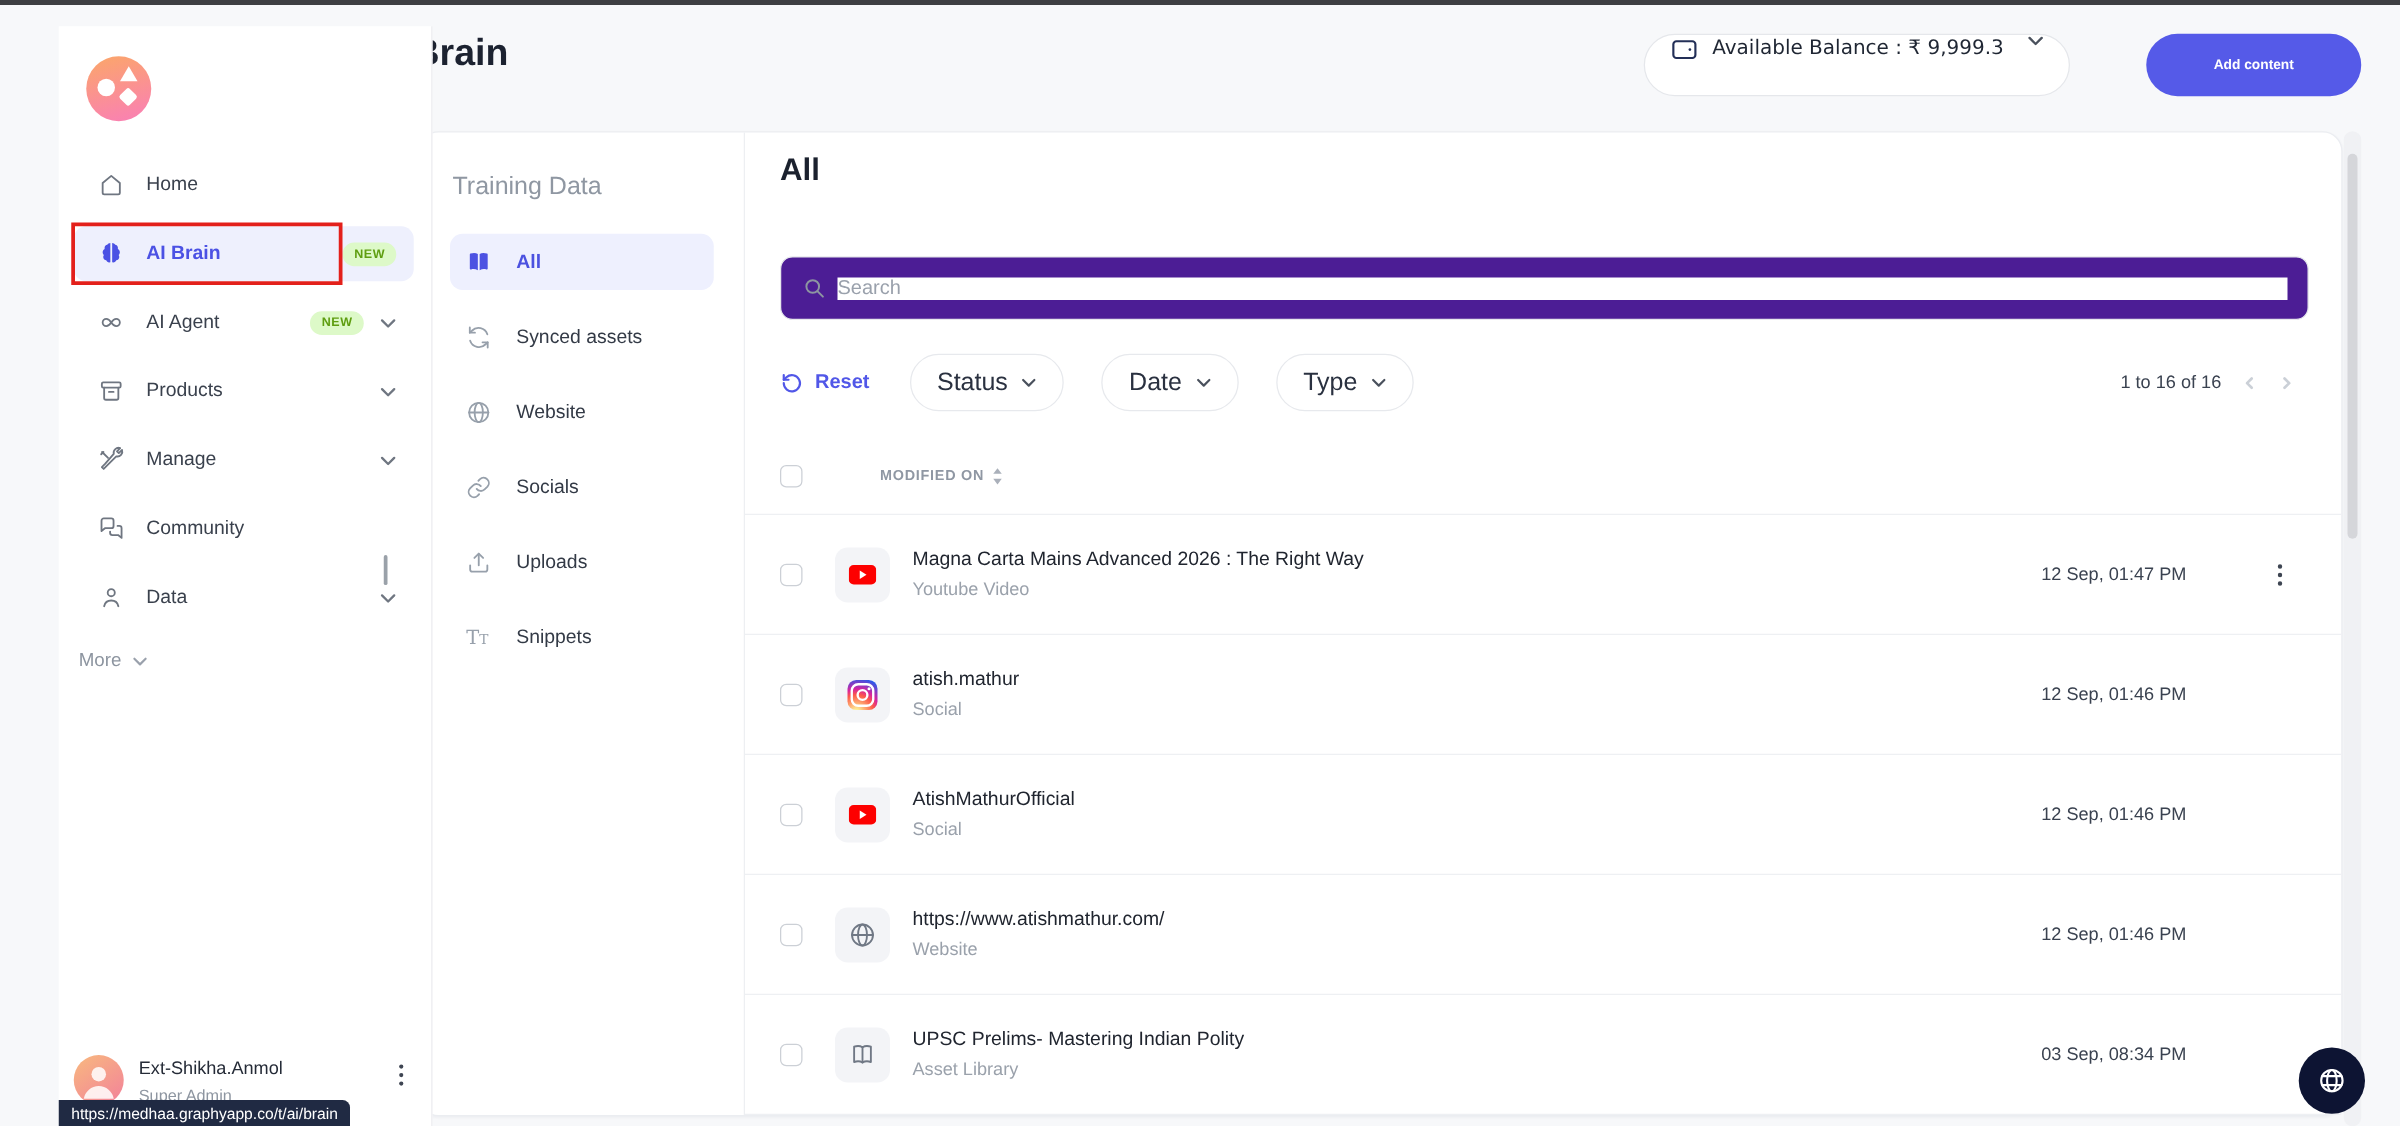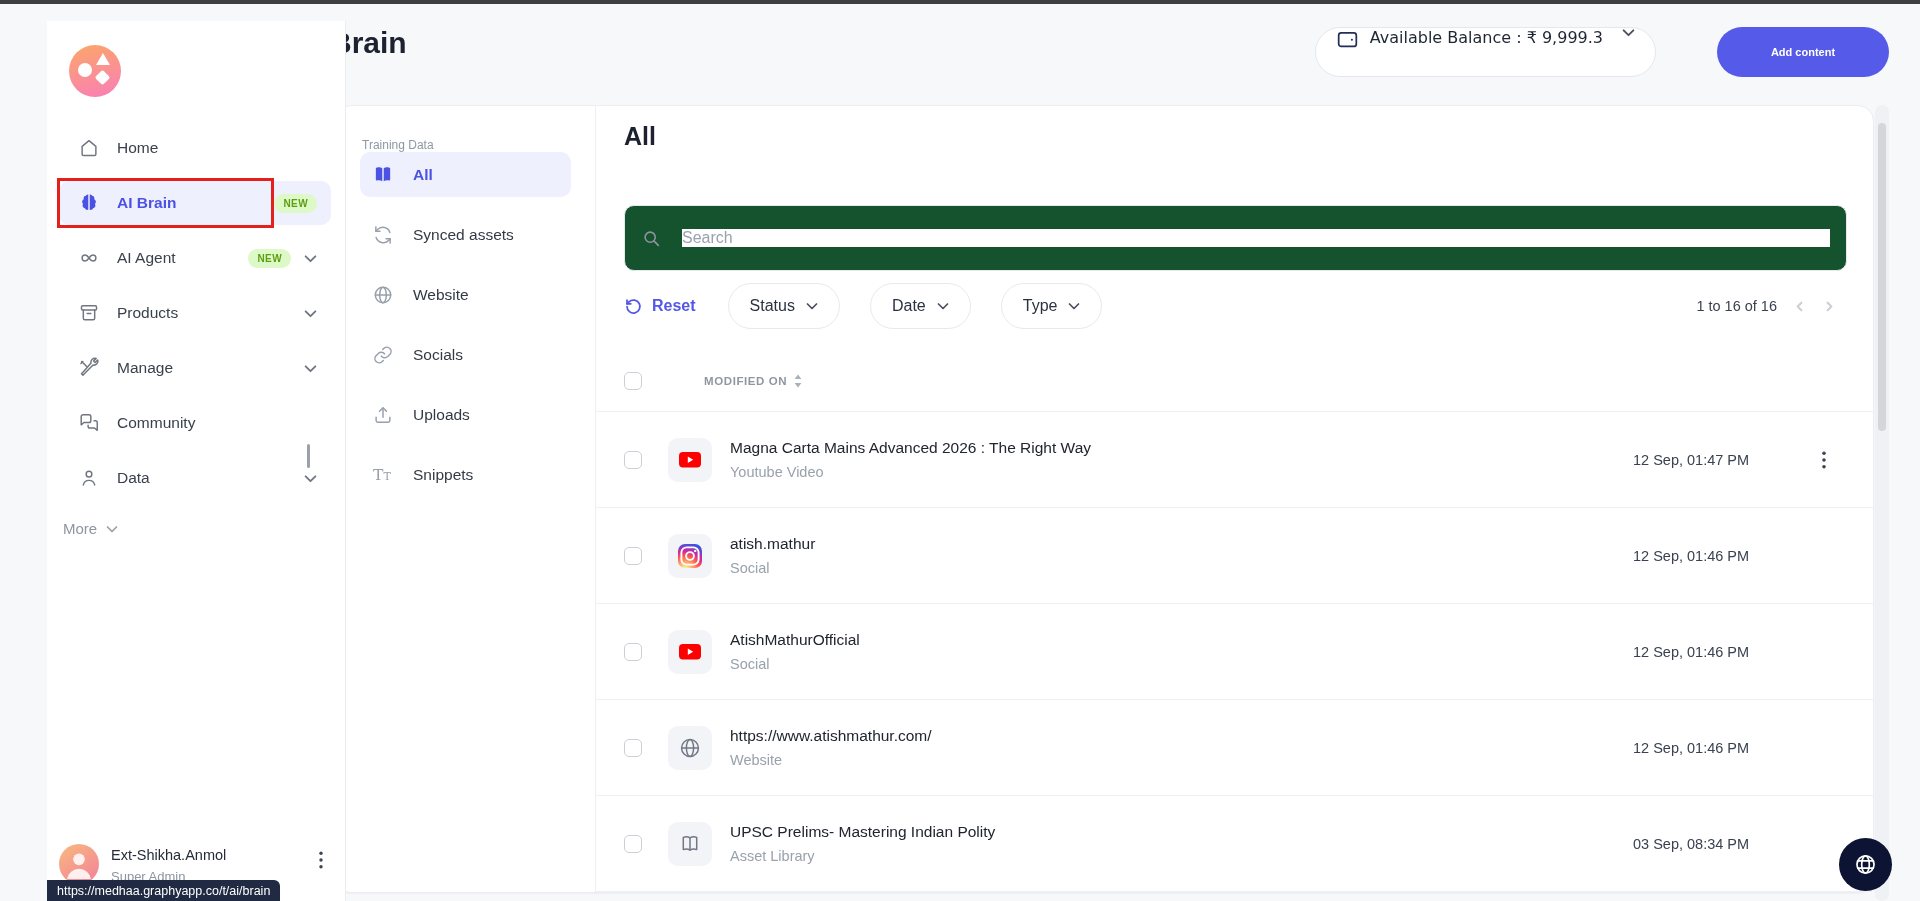--- a/index.html
+++ b/index.html
@@ -58,40 +58,40 @@
   #balance-pill .bal-text { font-size:16px; color:#1f2633; font-family:"DejaVu Sans","Liberation Sans",sans-serif; }
   #add-content-btn { position:absolute; right:31px; top:23px; width:172px; height:50px; border-radius:25px;
     background:#555ae8; color:#fff; font-size:11px; font-weight:600; border:none; cursor:pointer;
     font-family:inherit; }
 
   #card { position:absolute; left:35px; top:101px; right:46px; bottom:8px; background:#fff;
     border:1px solid #ebedf1; border-radius:16px; display:flex; box-shadow:0 1px 2px rgba(16,24,40,.04); }
 
   
   #training { width:260px; border-right:1px solid #edeff2; padding:32px 24px 0 26px; flex:none; }
-  #training-title { font-size:12px; color:#8f97a2; }
+  #training-title { font-size:20px; color:#8f97a2; margin-bottom:26px; }
   .t-item { display:flex; align-items:center; gap:19px; height:45px; margin:0 0 15px -2px;
     padding:0 12px; border-radius:10px; font-size:15.5px; color:#333a46; cursor:pointer; }
   .t-item .stroke { stroke:#97a0ab; }
   .t-item.selected { background:#eef0fe; color:#4b51e0; font-weight:600; }
 
   
   #listpanel { flex:1; position:relative; }
   #list-heading { position:absolute; left:28px; top:16px; font-size:25px; font-weight:700; color:#1b212e; }
-  #search-box { position:absolute; left:28px; right:26px; top:99px; height:66px; border:1px solid #e6e8ec;
-    border-radius:10px; display:flex; align-items:center; padding:0 16px; gap:20px; background:#14532d; }
+  #search-box { position:absolute; left:28px; right:26px; top:99px; height:51px; border:1px solid #e6e8ec;
+    border-radius:10px; display:flex; align-items:center; padding:0 16px; gap:8px; background:#4c1d95; }
   #search-box input { border:none; outline:none; flex:1; font-size:16px; color:#252b37; font-family:inherit; }
   #search-box input::placeholder { color:#9aa1ac; }
 
   #filter-row { position:absolute; left:28px; right:26px; top:177px; height:46px;
     display:flex; align-items:center; }
   #reset-btn { display:flex; align-items:center; gap:9px; color:#5157e8; font-weight:700;
     font-size:16px; cursor:pointer; margin-right:32px; }
   .filter-pill { height:46px; border:1px solid #e7e9ed; border-radius:23px; background:#fff;
-    display:flex; align-items:center; gap:11px; padding:0 21px; font-size:16px; color:#2a3140;
+    display:flex; align-items:center; gap:11px; padding:0 21px; font-size:20px; color:#2a3140;
     margin-right:30px; cursor:pointer; }
   #pagination { margin-left:auto; display:flex; align-items:center; gap:15px; padding-right:10px; }
   #pagination .pg-text { font-size:14.5px; color:#3a4250;margin-left:20px; }
   .pg-arrow { cursor:default; }
 
   .tbl-grid { display:grid; grid-template-columns:18px 1fr 140px 50px; column-gap:26px;
     align-items:center; padding:0 24px 0 28px; }
   #table-head { position:absolute; left:0; right:0; top:245px; height:60px; }
   .col-label { font-size:11.5px; letter-spacing:.6px; color:#8f97a3; font-weight:700;
     display:flex; align-items:center; gap:6px; }

